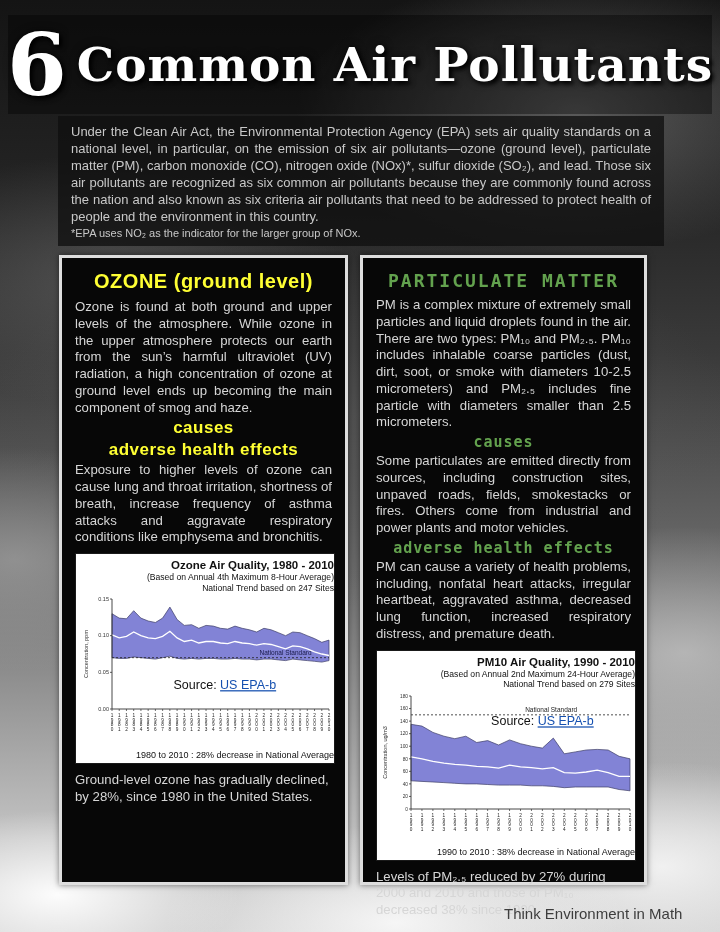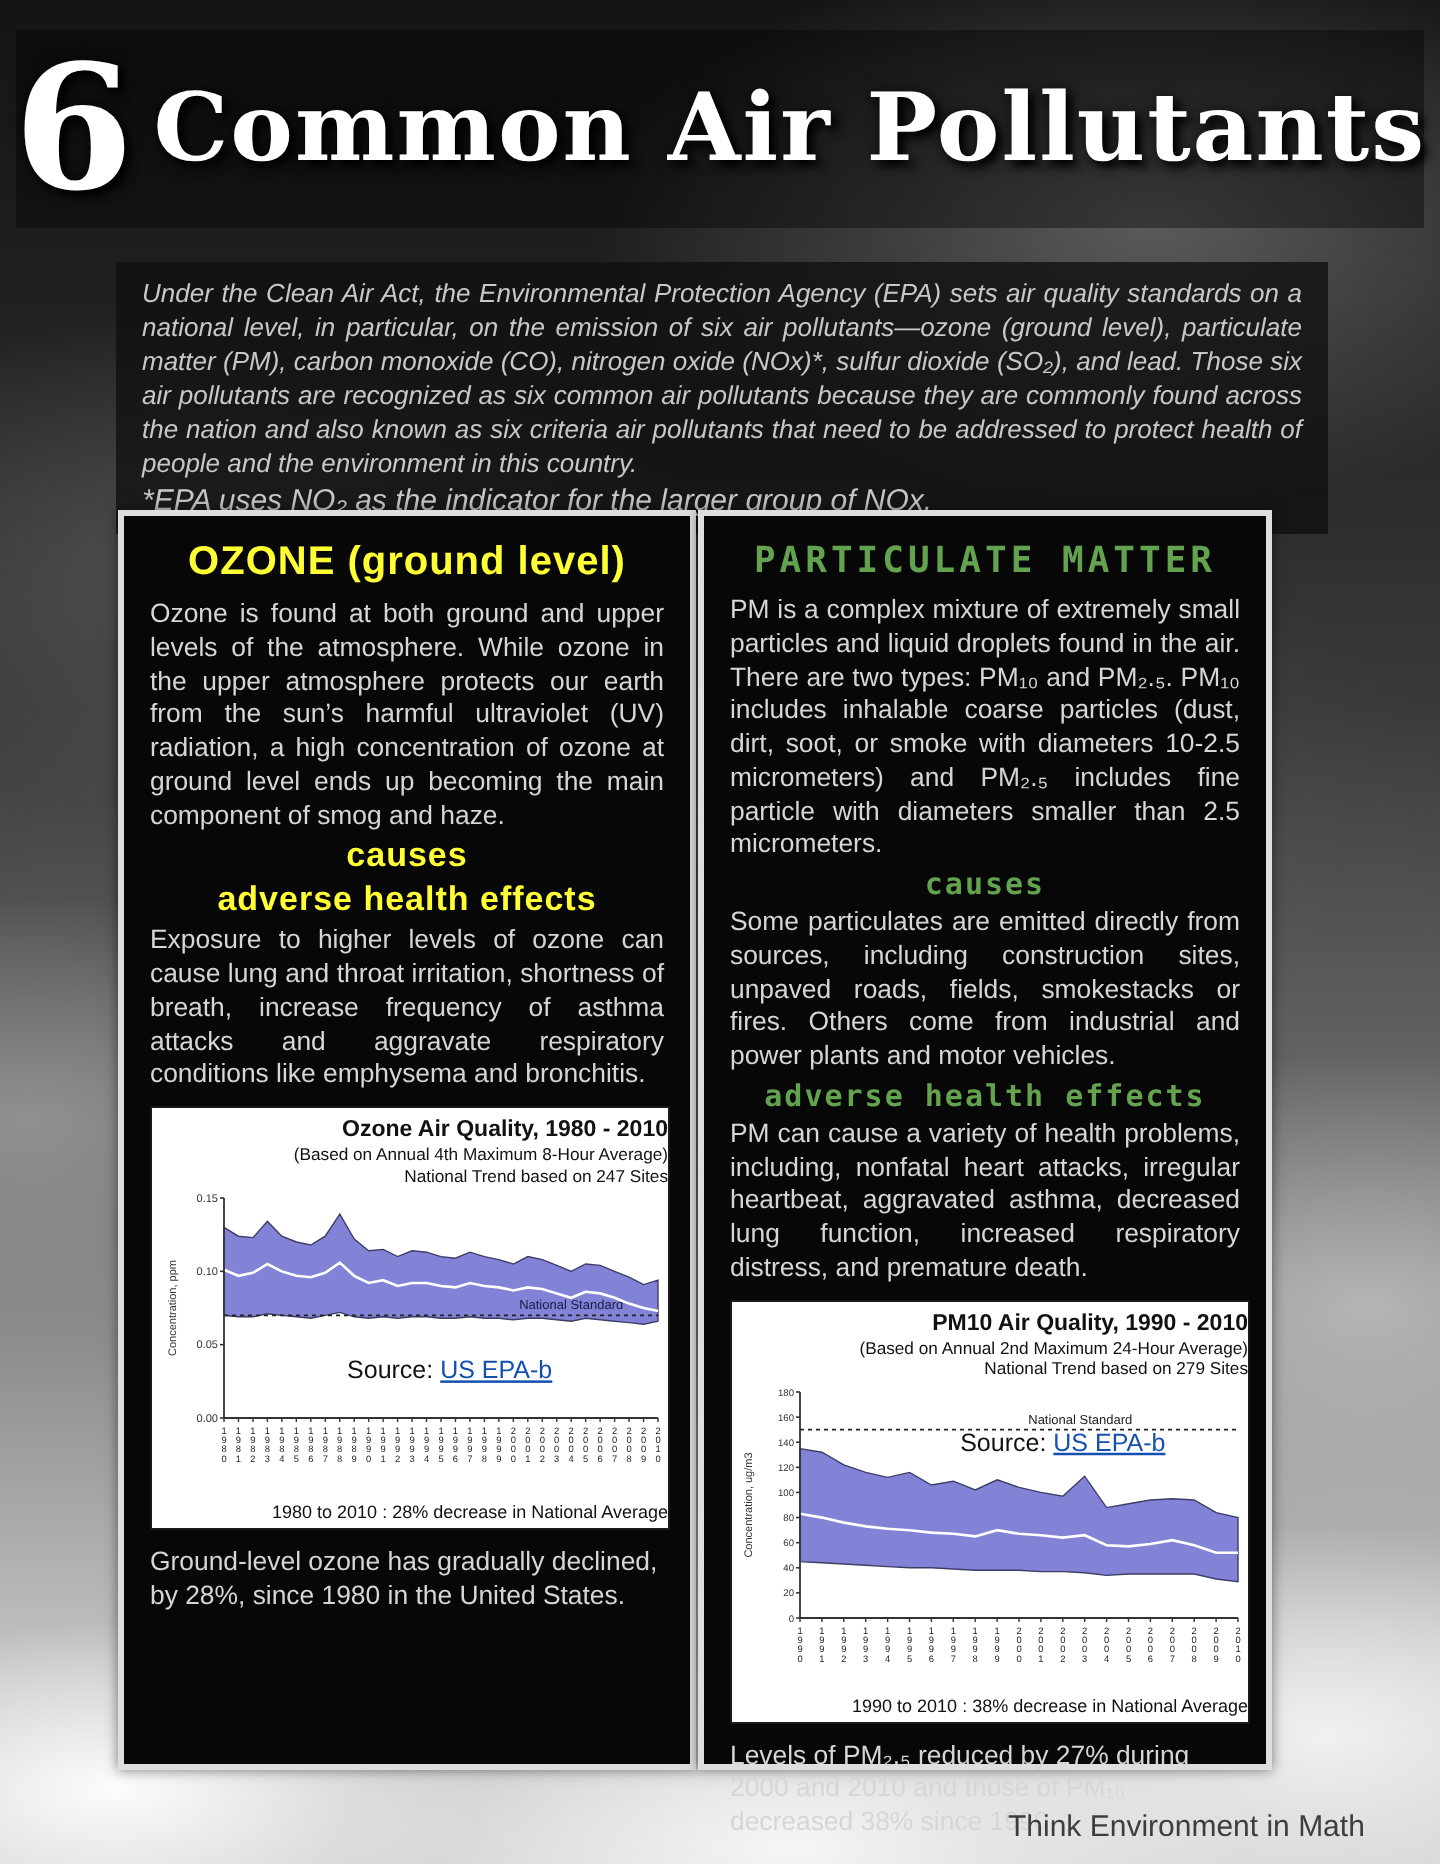--- a/index.html
+++ b/index.html
@@ -15,29 +15,29 @@
       radial-gradient(ellipse 350px 180px at 15% 30%, rgba(110,110,110,.5), rgba(110,110,110,0) 70%),
       radial-gradient(ellipse 500px 250px at 50% 45%, rgba(90,90,90,.5), rgba(90,90,90,0) 75%),
       linear-gradient(180deg,#141414 0%,#222 18%,#3a3a3a 38%,#6e6e6e 62%,#9f9f9f 78%,#c4c4c4 90%,#cfcfcf 100%);
   }
   .title-band{position:absolute;left:8px;top:15px;width:704px;height:99px;
     background:rgba(0,0,0,0.38);display:flex;align-items:center;justify-content:center;}
   .title-band .t-num{font-family:"DejaVu Serif",serif;font-weight:900;font-size:86px;color:#fff;
     line-height:1;margin-right:10px;text-shadow:3px 3px 4px rgba(0,0,0,.95),0 0 8px rgba(0,0,0,.6);}
   .title-band .t-text{font-family:"DejaVu Serif",serif;font-weight:900;font-size:47px;color:#fff;
     letter-spacing:1px;white-space:nowrap;text-shadow:3px 3px 4px rgba(0,0,0,.95),0 0 8px rgba(0,0,0,.6);}
-  .intro-box{position:absolute;left:58px;top:131px;width:580px;min-height:112px;
-    background:rgba(16,16,16,0.78);padding:7px 13px 6px;color:#c8c8c8;font-style:italic;}
+  .intro-box{position:absolute;left:58px;top:116px;width:580px;min-height:112px;
+    background:rgba(16,16,16,0.78);padding:7px 13px 6px;color:#c8c8c8;}
   .intro-box .main{font-size:13px;line-height:1.31;text-align:justify;}
-  .intro-box .foot{font-size:15px;line-height:1.3;margin-top:1px;}
+  .intro-box .foot{font-size:11px;line-height:1.3;margin-top:1px;}
   .panel{position:absolute;top:255px;height:630px;background:#070707;
     border:3px solid #dedede;box-sizing:border-box;padding:8px 13px 0;
     box-shadow:0 0 6px rgba(0,0,0,.5);}
   .panel.left{left:59px;width:289px;}
-  .panel.right{left:349px;width:287px;}
+  .panel.right{left:360px;width:287px;}
   .panel h2{margin:4px 0 6px;text-align:center;font-size:20px;font-weight:bold;letter-spacing:.5px;}
   .panel.right h2{font-family:"DejaVu Sans Mono",monospace;font-size:18px;letter-spacing:2px;font-weight:600;}
   .panel h3{margin:2px 0 2px;text-align:center;font-size:17px;font-weight:bold;letter-spacing:.5px;}
   .panel.right h3{font-family:"DejaVu Sans Mono",monospace;font-size:15px;font-weight:600;letter-spacing:1px;}
   .yellow{color:#ffff33;}
   .green{color:#63a24e;}
   .panel p.body{margin:0 0 2px;font-size:13.2px;line-height:1.27;color:#d6d6d6;text-align:justify;}
   .chart-box{background:#fff;border:1px solid #1a1a1a;margin:7px auto 0;width:258px;
     padding:5px 0 3px;text-align:right;color:#111;}
   .chart-title{font-size:11.5px;font-weight:bold;line-height:1.15;}

